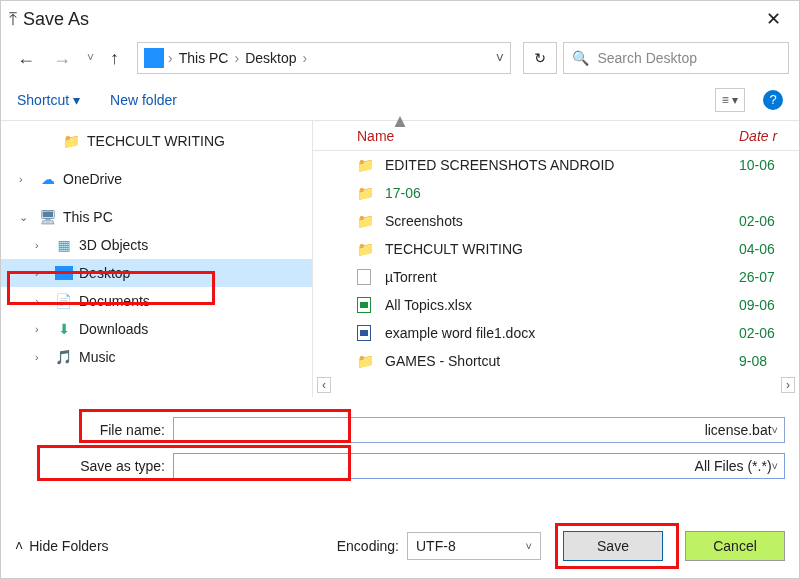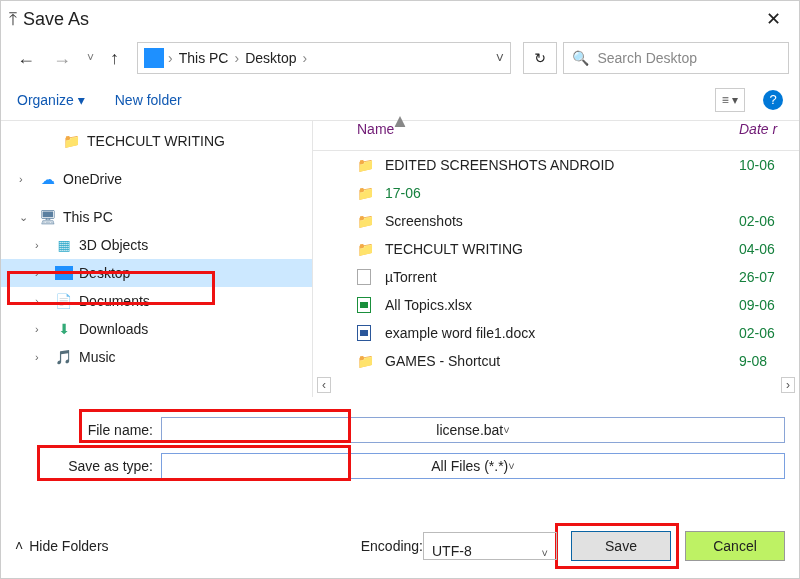--- a/index.html
+++ b/index.html
@@ -31,40 +31,40 @@
   .tree-item.depth2 { padding-left:42px;}
   .tree-item .exp { width:14px; color:#666; font-size:11px;}
   .tree-item.selected { background:#cce8ff;}
   .ticon { width:18px; height:16px; display:inline-flex; align-items:center; justify-content:center;}
   .folder-y { color:#f3b63f;}
   .drive-b { color:#1e90ff;}
   .desk-b { background:#1e90ff; width:18px; height:14px;}
   .pc-i { color:#5a7fa0;}
   .red-box { position:absolute; border:3px solid #e11;}
   .files { flex:1; position:relative;}
-  .cols { display:flex; height:30px; border-bottom:1px solid #e5e5e5; color:#701a75; padding-left:44px;}
+  .cols { display:flex; align-items:center; height:30px; border-bottom:1px solid #e5e5e5; color:#b91c1c; padding-left:44px;}
   .cols .cname { flex:1;}
   .cols .cdate { width:60px;font-style:italic;}
   .flist { }
   .frow { display:flex; align-items:center; height:28px; padding-left:44px;}
   .frow .ficon { width:20px; margin-right:8px; display:inline-flex; align-items:center;}
   .frow .fname { flex:1; white-space:nowrap; overflow:hidden;}
   .frow .fdate { width:60px; color:#15803d;}
   .scroll-hint { position:absolute; right:4px; bottom:4px; font-size:12px; color:#555; border:1px solid #ccc; padding:0 4px;}
   .hscroll { position:absolute; left:4px; bottom:4px; font-size:12px; color:#555; border:1px solid #ccc; padding:0 4px;}
-  .bottom { padding:20px 14px 0 14px; position:relative; height:178px;}
+  .bottom { padding:20px 14px 0 26px; position:relative; height:178px;}
   .field-row { display:flex; align-items:center; margin-bottom:10px;}
   .field-row label { width:146px; text-align:right; padding-right:8px;}
-  .field-row .input { flex:1; border:1px solid #8aa5d6; height:26px; padding:2px 6px; display:flex; align-items:center; justify-content:center; background:#fff;}
+  .field-row .input { flex:1; border:1px solid #8aa5d6; height:26px; padding:2px 6px; display:flex; align-items:center; justify-content:flex-end; background:#fff;}
   .field-row .input.sel { border:1px solid #7aa0e0;}
   .drop-ar { color:#555; font-size:11px;}
   .actions { position:absolute; bottom:14px; left:14px; right:14px; display:flex; align-items:center;}
   .hidefold { display:flex; align-items:center; gap:6px;}
-  .enc { margin-left:auto; display:flex; align-items:center; }
-  .enc-select { width:134px; border:1px solid #bbb; height:28px; display:flex; align-items:flex-end; justify-content:space-between; padding:0 8px;}
+  .enc { margin-left:auto; display:flex; align-items:center; gap:8px;}
+  .enc-select { width:134px; border:1px solid #bbb; height:28px; display:flex; align-items:center; justify-content:space-between; padding:0 8px;}
   .btn { width:100px; height:30px; border:1px solid #999; background:#bef264; display:flex; align-items:center; justify-content:center; margin-left:14px;}
   .btn.default { border:1px solid #0a64a4; background:#e1e1e1;}
   .xlsx-ic { width:14px;height:16px; border:1px solid #1a8f3c; position:relative;}
   .xlsx-ic::after{content:"";position:absolute;left:2px;top:4px;width:8px;height:6px;background:#1a8f3c;}
   .docx-ic { width:14px;height:16px; border:1px solid #2b579a; position:relative;}
   .docx-ic::after{content:"";position:absolute;left:2px;top:4px;width:8px;height:6px;background:#2b579a;}
   .txt-ic { width:14px;height:16px; border:1px solid #aaa;}
   .tri { width:11px;height:11px;position:absolute;top:116px;left:50%;transform:translateX(-50%);}
 </style>
 </head>
@@ -93,21 +93,21 @@
     </span>
   </div>
   <div class="refresh">↻</div>
   <div class="search-box">
     <span class="sicon">🔍</span>
     <span>Search Desktop</span>
   </div>
 </div>
 
 <div class="toolbar">
-  <span><span>Organize</span> ▾</span>
+  <span><span>Shortcut</span> ▾</span>
   <span>New folder</span>
   <div class="right">
     <span class="view-btn">≡ ▾</span>
     <span class="help">?</span>
   </div>
 </div>
 
 <div class="main">
   <svg class="tri" viewBox="0 0 10 10">
       <polygon points="0,10 10,10 5,0" fill="#888"></polygon>

